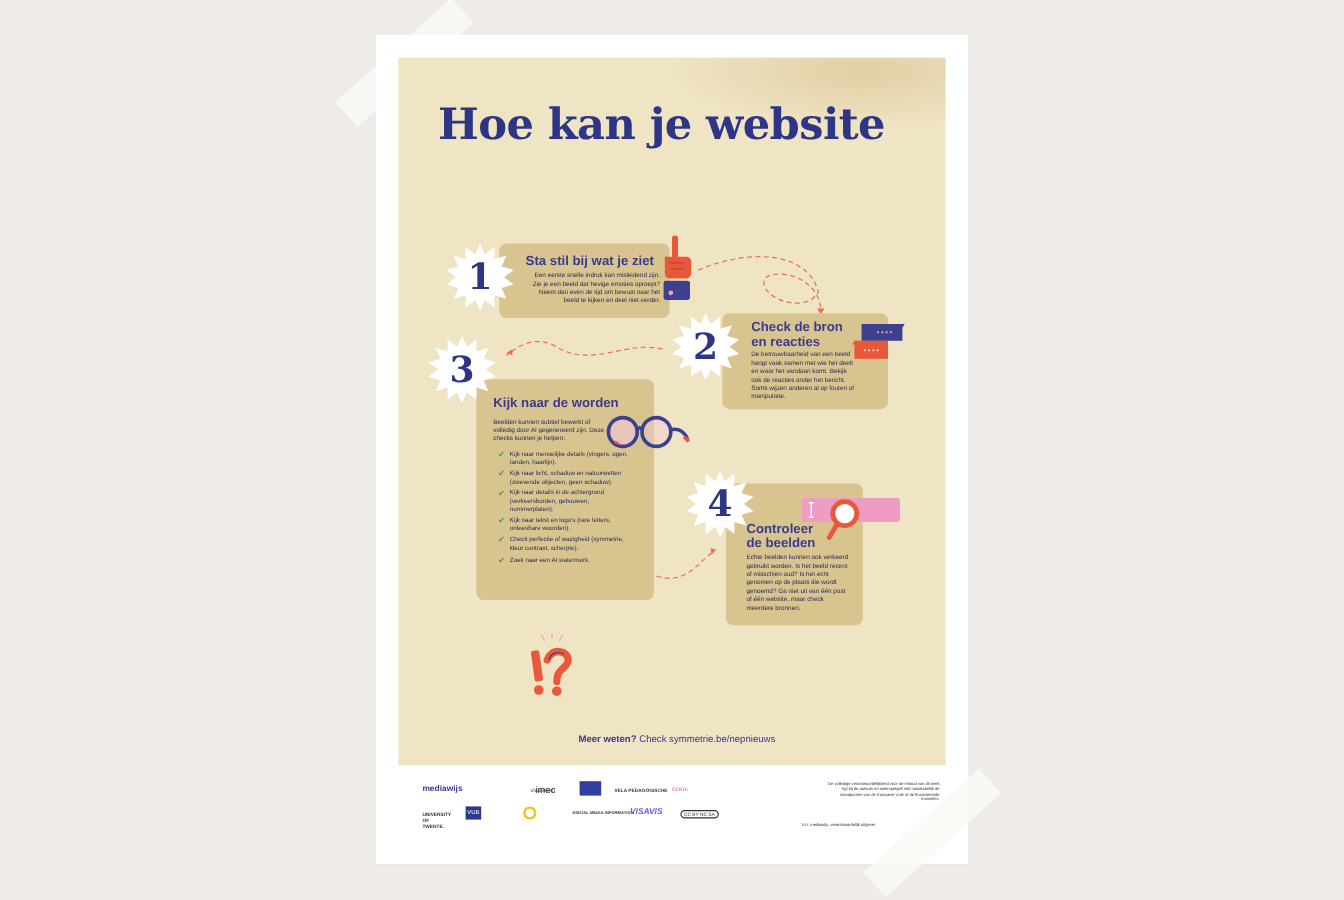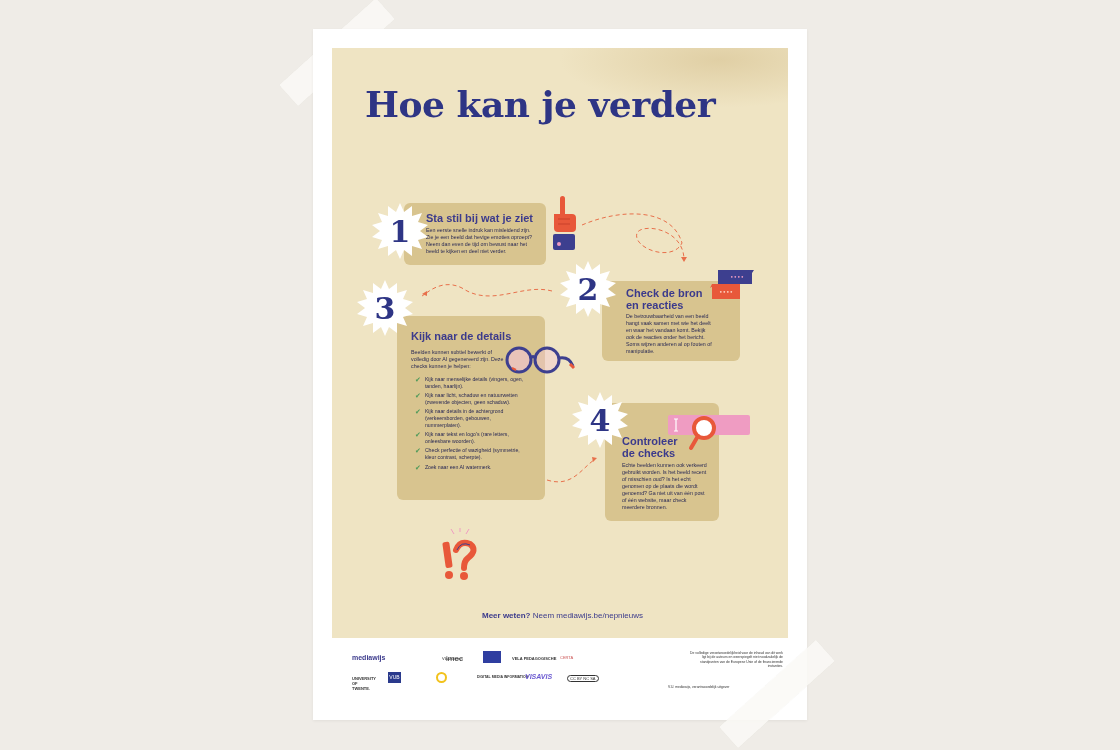--- a/index.html
+++ b/index.html
@@ -37,75 +37,75 @@
 </head>
 <body>
 
 <div class="tape t1"></div>
 <div class="paper"></div>
 
 <div class="poster">
   <div class="speckle"></div>
 
   <div class="title">
-    <span>Hoe kan je verder</span>
+    <span>Hoe kan je website</span>
   </div>
 
   <svg class="dash" width="456" height="590">
     <g fill="none" stroke="#e8704b" stroke-width="1" stroke-dasharray="4 3">
       <path d="M250 177 C290 160 340 160 350 195 C340 215 300 200 305 185 C310 175 350 180 352 210"></path>
       <path d="M220 243 C190 235 160 260 130 240 C110 230 95 245 90 248"></path>
       <path d="M215 432 C240 440 250 420 262 412"></path>
     </g>
     <g fill="#e8704b">
       <path d="M349 209 l6 0 l-3 5 z"></path>
       <path d="M90 246 l5 -3 l0 5 z"></path>
       <path d="M260 409 l5 1 l-4 4 z"></path>
     </g>
   </svg>
 
-  <div class="card" style="left:72px;top:155px;width:142px;height:62px;">
+  <div class="card" style="left:84px;top:155px;width:142px;height:62px;text-align:right;">
     <h3 style="position:absolute;left:22px;top:9px;font-size:11px;">Sta stil bij wat je ziet</h3>
     <p style="position:absolute;left:22px;top:24px;width:112px;">Een eerste snelle indruk kan misleidend zijn. Zie je een beeld dat hevige emoties oproept? Neem dan even de tijd om bewust naar het beeld te kijken en deel niet verder.</p>
   </div>
   <div class="burst" style="left:40px;top:155px;">
     <svg width="56" height="56" viewBox="0 0 56 56">
         <polygon fill="#fff" points="28,0 32,9 40,3 40,13 50,10 46,19 56,22 48,28 56,34 46,37 50,46 40,43 40,53 32,47 28,56 24,47 16,53 16,43 6,46 10,37 0,34 8,28 0,22 10,19 6,10 16,13 16,3 24,9"></polygon>
       </svg>
     <span class="num">1</span>
   </div>
   <svg style="position:absolute;left:218px;top:148px;" width="28" height="58" viewBox="0 0 28 58">
     <rect x="10" y="0" width="5" height="22" rx="2.5" fill="#e8583a"></rect>
     <path d="M4 18 h18 a4 4 0 0 1 4 4 v10 a4 4 0 0 1 -4 4 h-14 a4 4 0 0 1 -4 -4 z" fill="#e8583a"></path>
     <path d="M8 23 h12 M8 28 h12" stroke="#c9412a" stroke-width="1"></path>
     <rect x="3" y="38" width="22" height="16" rx="2" fill="#3d3f8f"></rect>
     <circle cx="9" cy="48" r="2" fill="#ef9cc2"></circle>
   </svg>
 
-  <div class="card" style="left:270px;top:213px;width:138px;height:80px;margin-top:20px;">
+  <div class="card" style="left:270px;top:213px;width:138px;height:80px;">
     <h3 style="position:absolute;left:24px;top:6px;width:85px;font-size:11px;line-height:12px;">Check de bron en reacties</h3>
     <p style="position:absolute;left:24px;top:32px;width:86px;">De betrouwbaarheid van een beeld hangt vaak samen met wie het deelt en waar het vandaan komt. Bekijk ook de reacties onder het bericht. Soms wijzen anderen al op fouten of manipulatie.</p>
   </div>
   <div class="burst" style="left:228px;top:213px;">
     <svg width="56" height="56" viewBox="0 0 56 56">
         <polygon fill="#fff" points="28,0 32,9 40,3 40,13 50,10 46,19 56,22 48,28 56,34 46,37 50,46 40,43 40,53 32,47 28,56 24,47 16,53 16,43 6,46 10,37 0,34 8,28 0,22 10,19 6,10 16,13 16,3 24,9"></polygon>
       </svg>
     <span class="num">2</span>
   </div>
   <svg style="position:absolute;left:378px;top:220px;" width="44" height="36" viewBox="0 0 44 36">
     <rect x="8" y="2" width="34" height="14" fill="#3d3f8f"></rect>
     <polygon points="38,2 44,2 40,8" fill="#3d3f8f"></polygon>
     <text x="20" y="11" fill="#ef9cc2" font-size="6" font-family="DejaVu Sans">••••</text>
     <rect x="2" y="16" width="28" height="15" fill="#e8583a"></rect>
     <polygon points="2,16 0,20 6,16" fill="#e8583a"></polygon>
     <text x="9" y="26" fill="#ffd0c0" font-size="6" font-family="DejaVu Sans">••••</text>
   </svg>
 
   <div class="card" style="left:65px;top:268px;width:148px;height:184px;">
-    <h3 style="position:absolute;left:14px;top:14px;font-size:11px;">Kijk naar de details</h3>
+    <h3 style="position:absolute;left:14px;top:14px;font-size:11px;">Kijk naar de worden</h3>
     <p style="position:absolute;left:14px;top:33px;width:96px;">Beelden kunnen subtiel bewerkt of volledig door AI gegenereerd zijn. Deze checks kunnen je helpen:</p>
     <ul class="checks" style="position:absolute;left:18px;top:52px;width:110px;">
       <li>
           <span class="ck">✔</span>
           <span>Kijk naar menselijke details (vingers, ogen, tanden, haarlijn).</span>
         </li>
       <li>
           <span class="ck">✔</span>
           <span>Kijk naar licht, schaduw en natuurwetten (zwevende objecten, geen schaduw).</span>
         </li>
@@ -136,21 +136,21 @@
   <svg style="position:absolute;left:170px;top:296px;" width="76" height="34" viewBox="0 0 76 34">
     <circle cx="17" cy="16" r="12" fill="#f5c5d6" fill-opacity=".6" stroke="#3d3f8f" stroke-width="3"></circle>
     <circle cx="45" cy="16" r="12" fill="#f5c5d6" fill-opacity=".4" stroke="#3d3f8f" stroke-width="3"></circle>
     <path d="M29 14 q2 -3 4 0" stroke="#3d3f8f" stroke-width="3" fill="none"></path>
     <path d="M57 14 q10 -2 14 8" stroke="#3d3f8f" stroke-width="3" fill="none"></path>
     <path d="M68 20 l4 4" stroke="#e8583a" stroke-width="3"></path>
     <path d="M10 24 l4 2" stroke="#e8583a" stroke-width="2"></path>
   </svg>
 
   <div class="card" style="left:273px;top:355px;width:114px;height:118px;">
-    <h3 style="position:absolute;left:17px;top:32px;width:70px;font-size:11px;line-height:12px;">Controleer de checks</h3>
+    <h3 style="position:absolute;left:17px;top:32px;width:70px;font-size:11px;line-height:12px;">Controleer de beelden</h3>
     <p style="position:absolute;left:17px;top:59px;width:88px;">Echte beelden kunnen ook verkeerd gebruikt worden. Is het beeld recent of misschien oud? Is het echt genomen op de plaats die wordt genoemd? Ga niet uit van één post of één website, maar check meerdere bronnen.</p>
   </div>
   <div class="burst" style="left:240px;top:344px;">
     <svg width="56" height="56" viewBox="0 0 56 56">
         <polygon fill="#fff" points="28,0 32,9 40,3 40,13 50,10 46,19 56,22 48,28 56,34 46,37 50,46 40,43 40,53 32,47 28,56 24,47 16,53 16,43 6,46 10,37 0,34 8,28 0,22 10,19 6,10 16,13 16,3 24,9"></polygon>
       </svg>
     <span class="num">4</span>
   </div>
   <svg style="position:absolute;left:336px;top:364px;" width="84" height="50" viewBox="0 0 84 50">
     <rect x="0" y="3" width="82" height="20" rx="2" fill="#ef9cc2"></rect>
@@ -163,21 +163,21 @@
     <path d="M16 6 l-3 -5 M22 4 l0 -4 M28 6 l3 -5" stroke="#ef9cc2" stroke-width="1"></path>
     <rect x="6" y="14" width="7" height="26" rx="2" fill="#e8583a" transform="rotate(-8 9 27)"></rect>
     <circle cx="11" cy="47" r="4" fill="#e8583a"></circle>
     <path d="M18 22 q4 -10 14 -6 q8 6 -2 14 q-4 3 -4 10" stroke="#e8583a" stroke-width="6" fill="none" stroke-linecap="round"></path>
     <circle cx="26" cy="48" r="4" fill="#e8583a"></circle>
     <path d="M19 22 q4 -9 13 -5" stroke="#3d3f8f" stroke-width="1" fill="none"></path>
   </svg>
 
   <div class="more">
     <b>Meer weten?</b>
-    <span>Neem mediawijs.be/nepnieuws</span>
+    <span>Check symmetrie.be/nepnieuws</span>
   </div>
 </div>
 
 <div class="footer"></div>
 <div class="logo" style="left:352px;top:654px;color:#3b3a8c;font-weight:bold;font-size:7px;">mediawijs</div>
 <div class="logo" style="left:405px;top:654px;font-size:8px;margin-left:41px;">imec</div>
 <div class="logo" style="left:442px;top:656px;font-size:4px;">Vlaanderen</div>
 <div class="logo" style="left:483px;top:651px;width:18px;height:12px;background:#2f3ea0;"></div>
 <div class="logo" style="left:512px;top:656px;font-size:4px;font-weight:bold;">VELA PEDAGOGISCHE</div>
 <div class="logo" style="left:560px;top:655px;font-size:4px;color:#c55;">CERTA</div>

